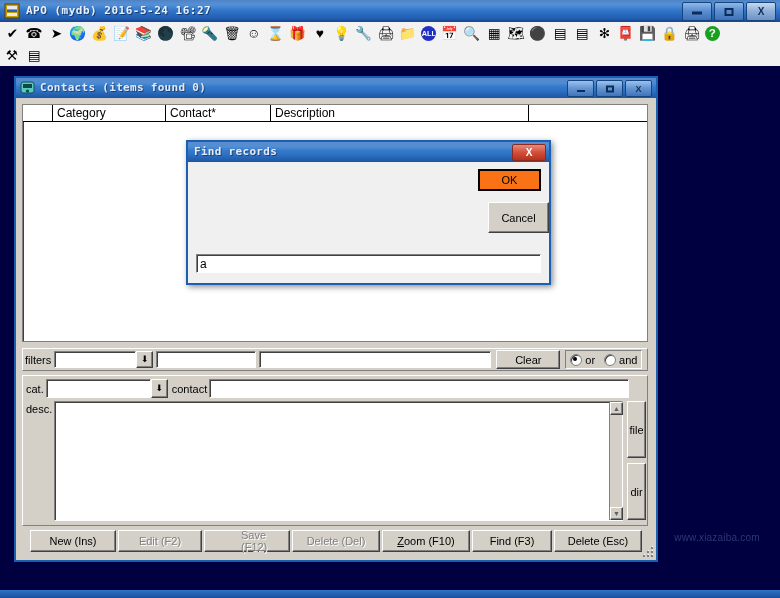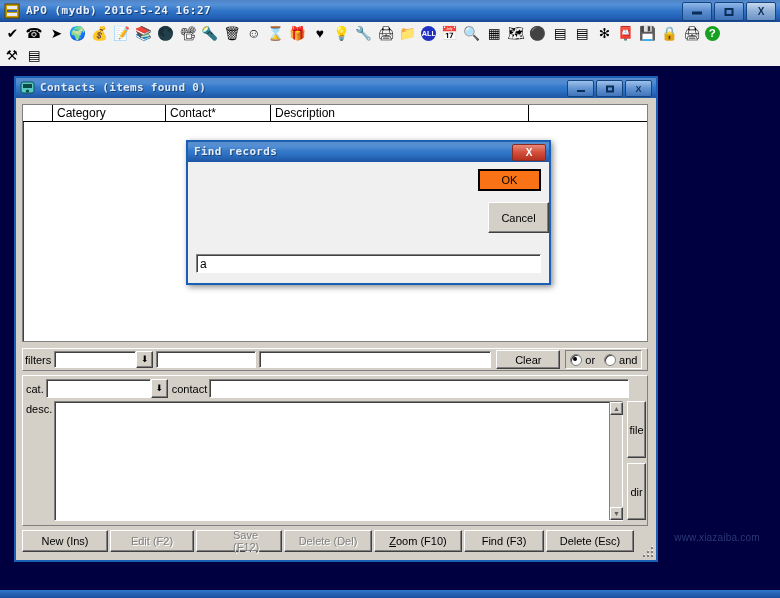--- a/index.html
+++ b/index.html
@@ -398,21 +398,21 @@
 
             <div class="btn" style="position:absolute;left:604px;top:25px;width:19px;height:57px;">
               <span>file</span>
             </div>
             <div class="btn" style="position:absolute;left:604px;top:87px;width:19px;height:57px;">
               <span>dir</span>
             </div>
           </div>
 
           <div class="btnrow" id="actionrow">
-              <div class="btn bbtn" style="width: 86px;">
+              <div class="btn bbtn" style="width: 86px; margin-left: 8px;">
                 <span>New (Ins)</span>
               </div>
               <div class="btn bbtn disabled" style="width: 84px;">
                 <span>Edit (F2)</span>
               </div>
               <div class="btn bbtn disabled" style="width: 86px; padding-left: 36px;">
                 <span>Save (F12)</span>
               </div>
               <div class="btn bbtn disabled" style="width: 88px;">
                 <span>Delete (Del)</span>

